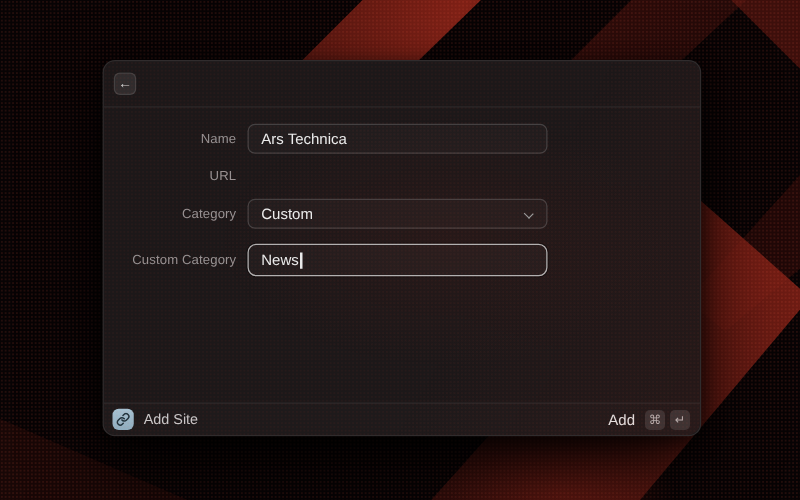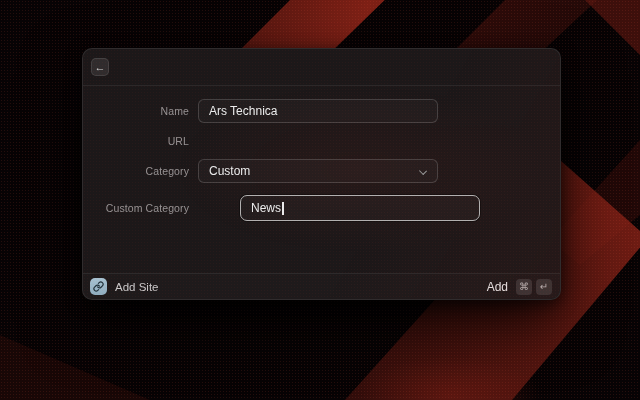--- a/index.html
+++ b/index.html
@@ -40,21 +40,21 @@
     clip-path: polygon(0px 400px, 0px 335px, 150px 400px);
     background: rgba(70,18,13,0.28);
   }
   .bg-dots {
     background-image: radial-gradient(rgba(255,95,70,0.12) 0.5px, rgba(0,0,0,0) 1px);
     background-size: 3px 3px;
   }
 
   
   .window {
-    position: absolute; left: 82px; top: 48px; width: 479px; height: 252px;
+    position: absolute; left: 82px; top: 48px; width: 479px; height: 301px;
     z-index: 2;
     background: #1c1819;
     border: 1px solid rgba(255,255,255,0.09);
     border-radius: 10px;
     box-shadow: 0 24px 60px rgba(0,0,0,0.85), 0 4px 16px rgba(0,0,0,0.6);
     display: flex; flex-direction: column;
     overflow: hidden;
   }
   .window-texture {
     position: absolute; inset: 0; pointer-events: none; border-radius: inherit;
@@ -106,21 +106,20 @@
     font-size: 12px; color: #ebebeb;
     position: relative;
     cursor: text;
   }
   .field.select { cursor: pointer; align-items: center; }
   .field.focused {
     height: 26px;
     border: 1.5px solid #b2b0b0;
     border-radius: 7px;
     box-shadow: 0 0 0 1px rgba(0,0,0,0.35);
-    margin-left: 42px;
   }
   .chevron {
     position: absolute; right: 11px; top: 8px;
     width: 6px; height: 6px;
     border-right: 1.5px solid #9a9a9a;
     border-bottom: 1.5px solid #9a9a9a;
     transform: rotate(45deg) scale(1, 0.9);
   }
   .caret {
     display: inline-block;

